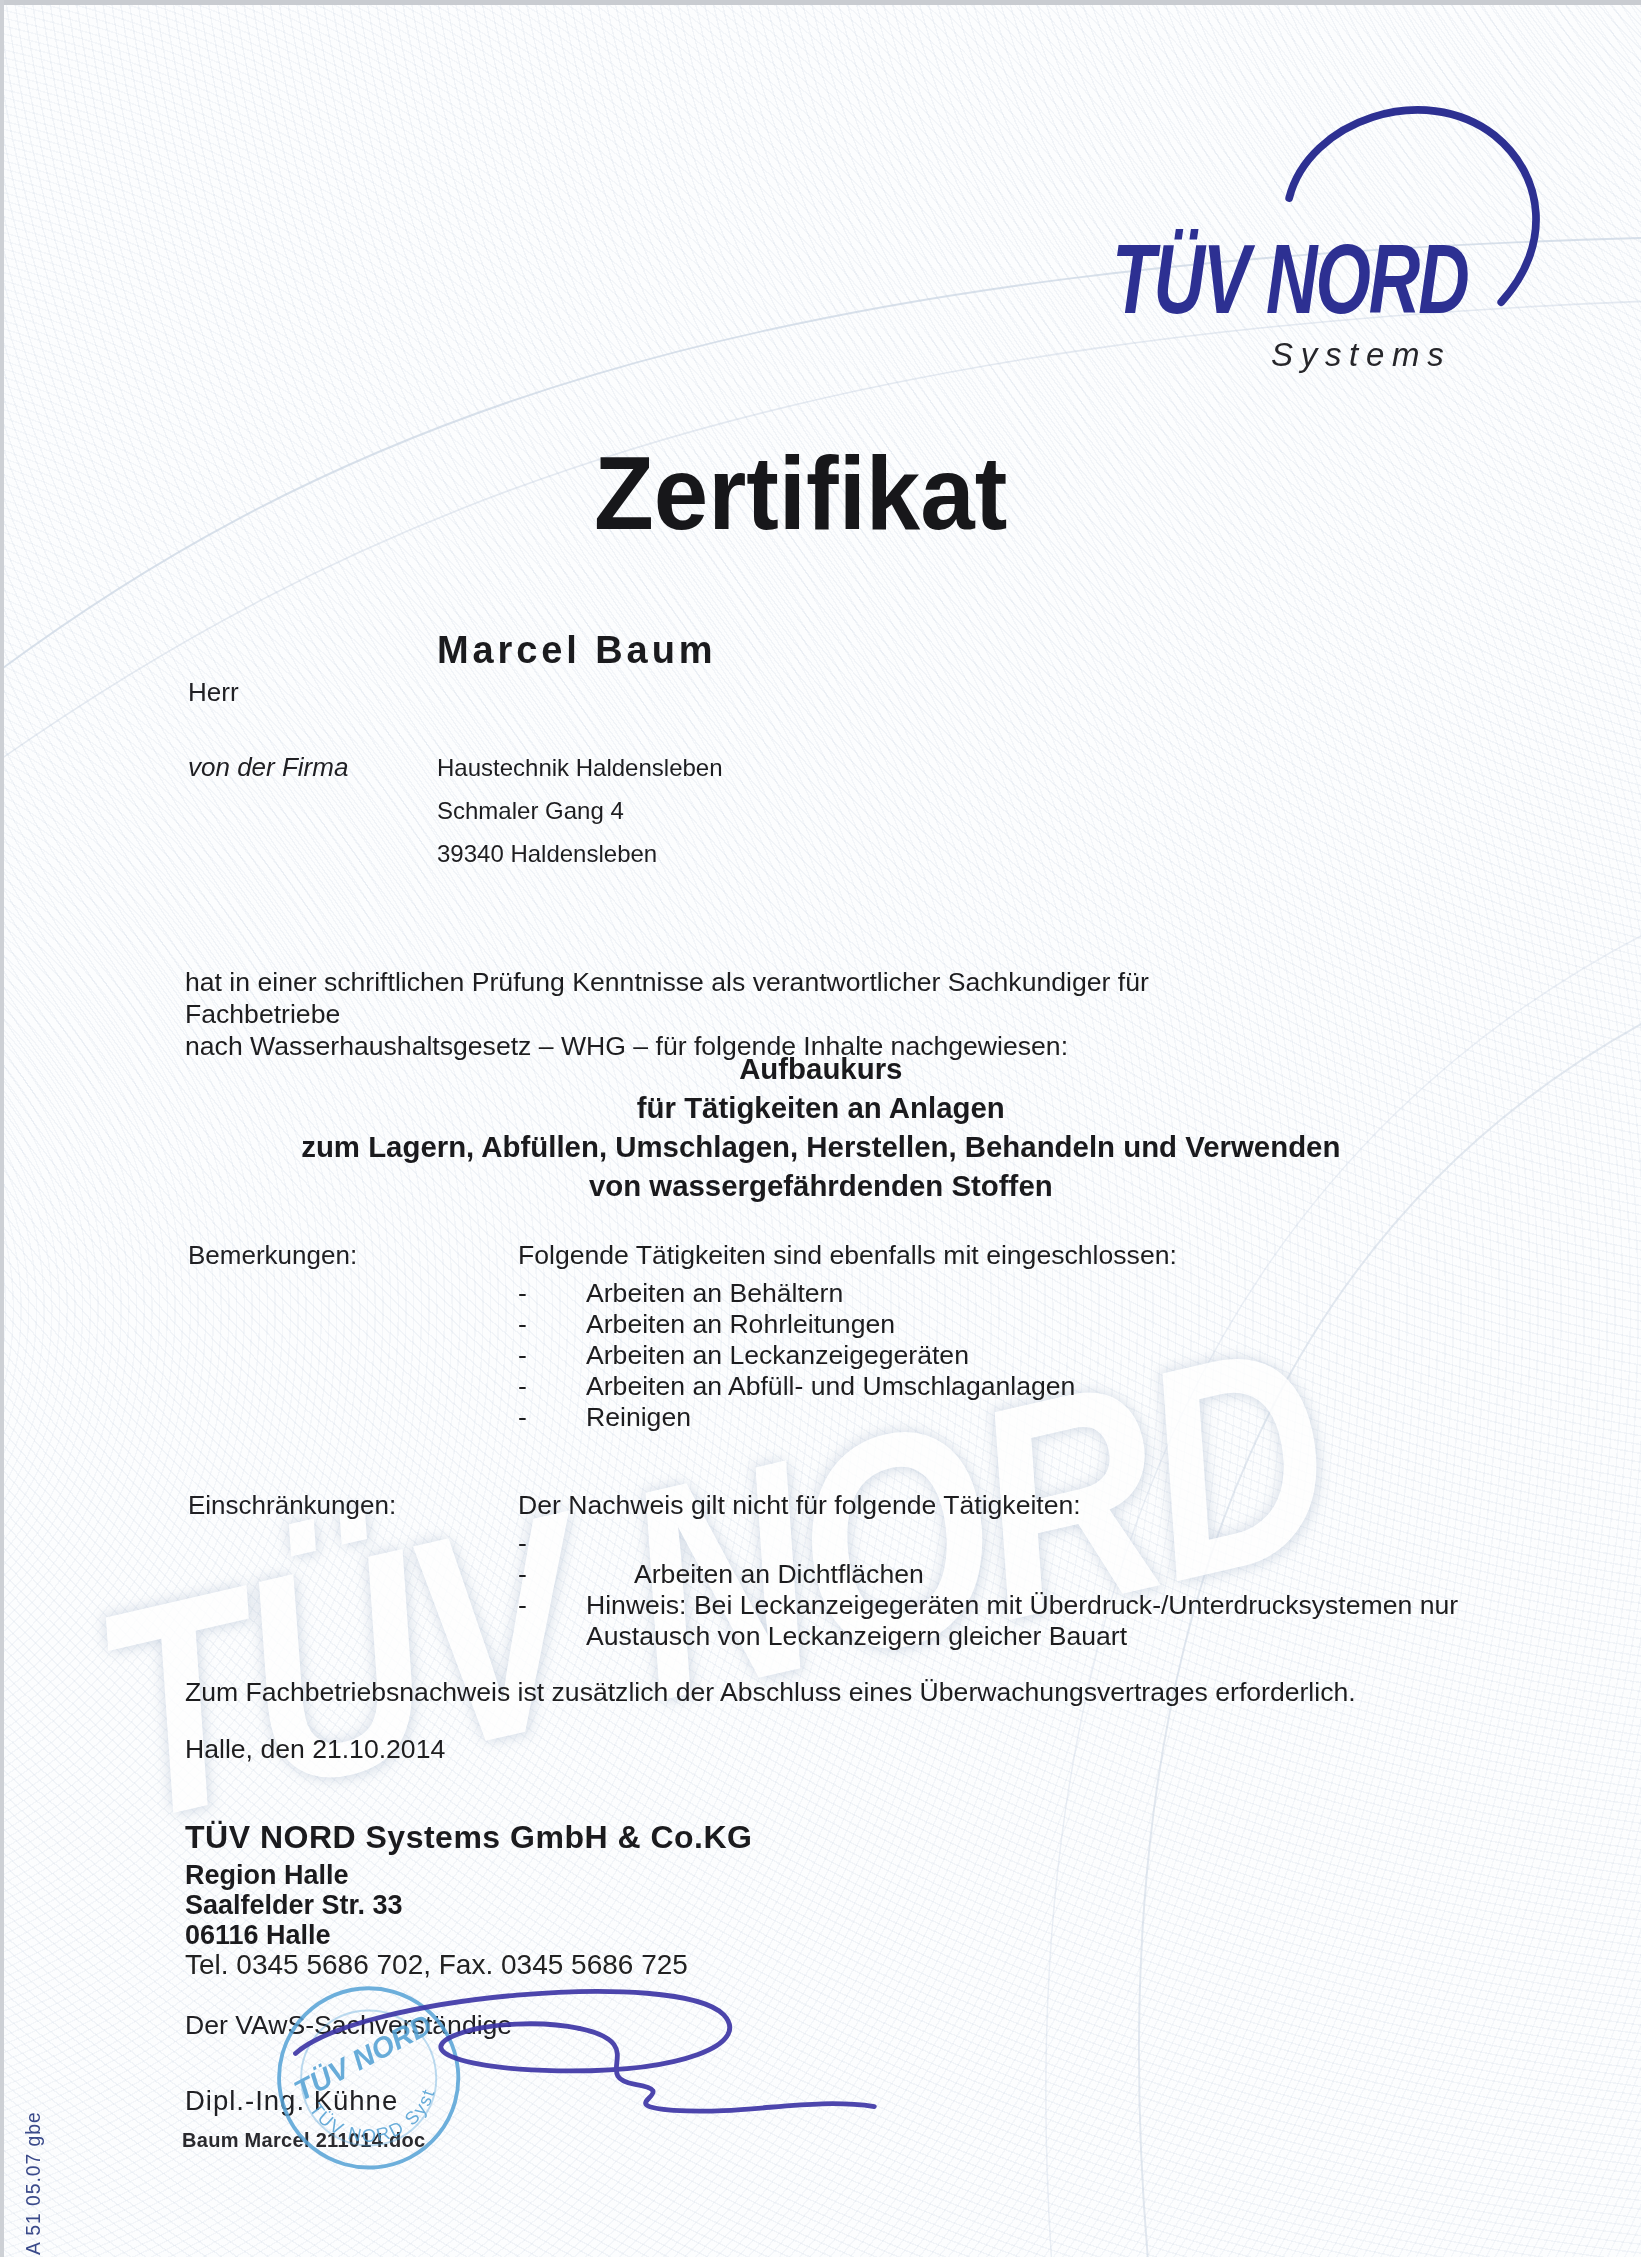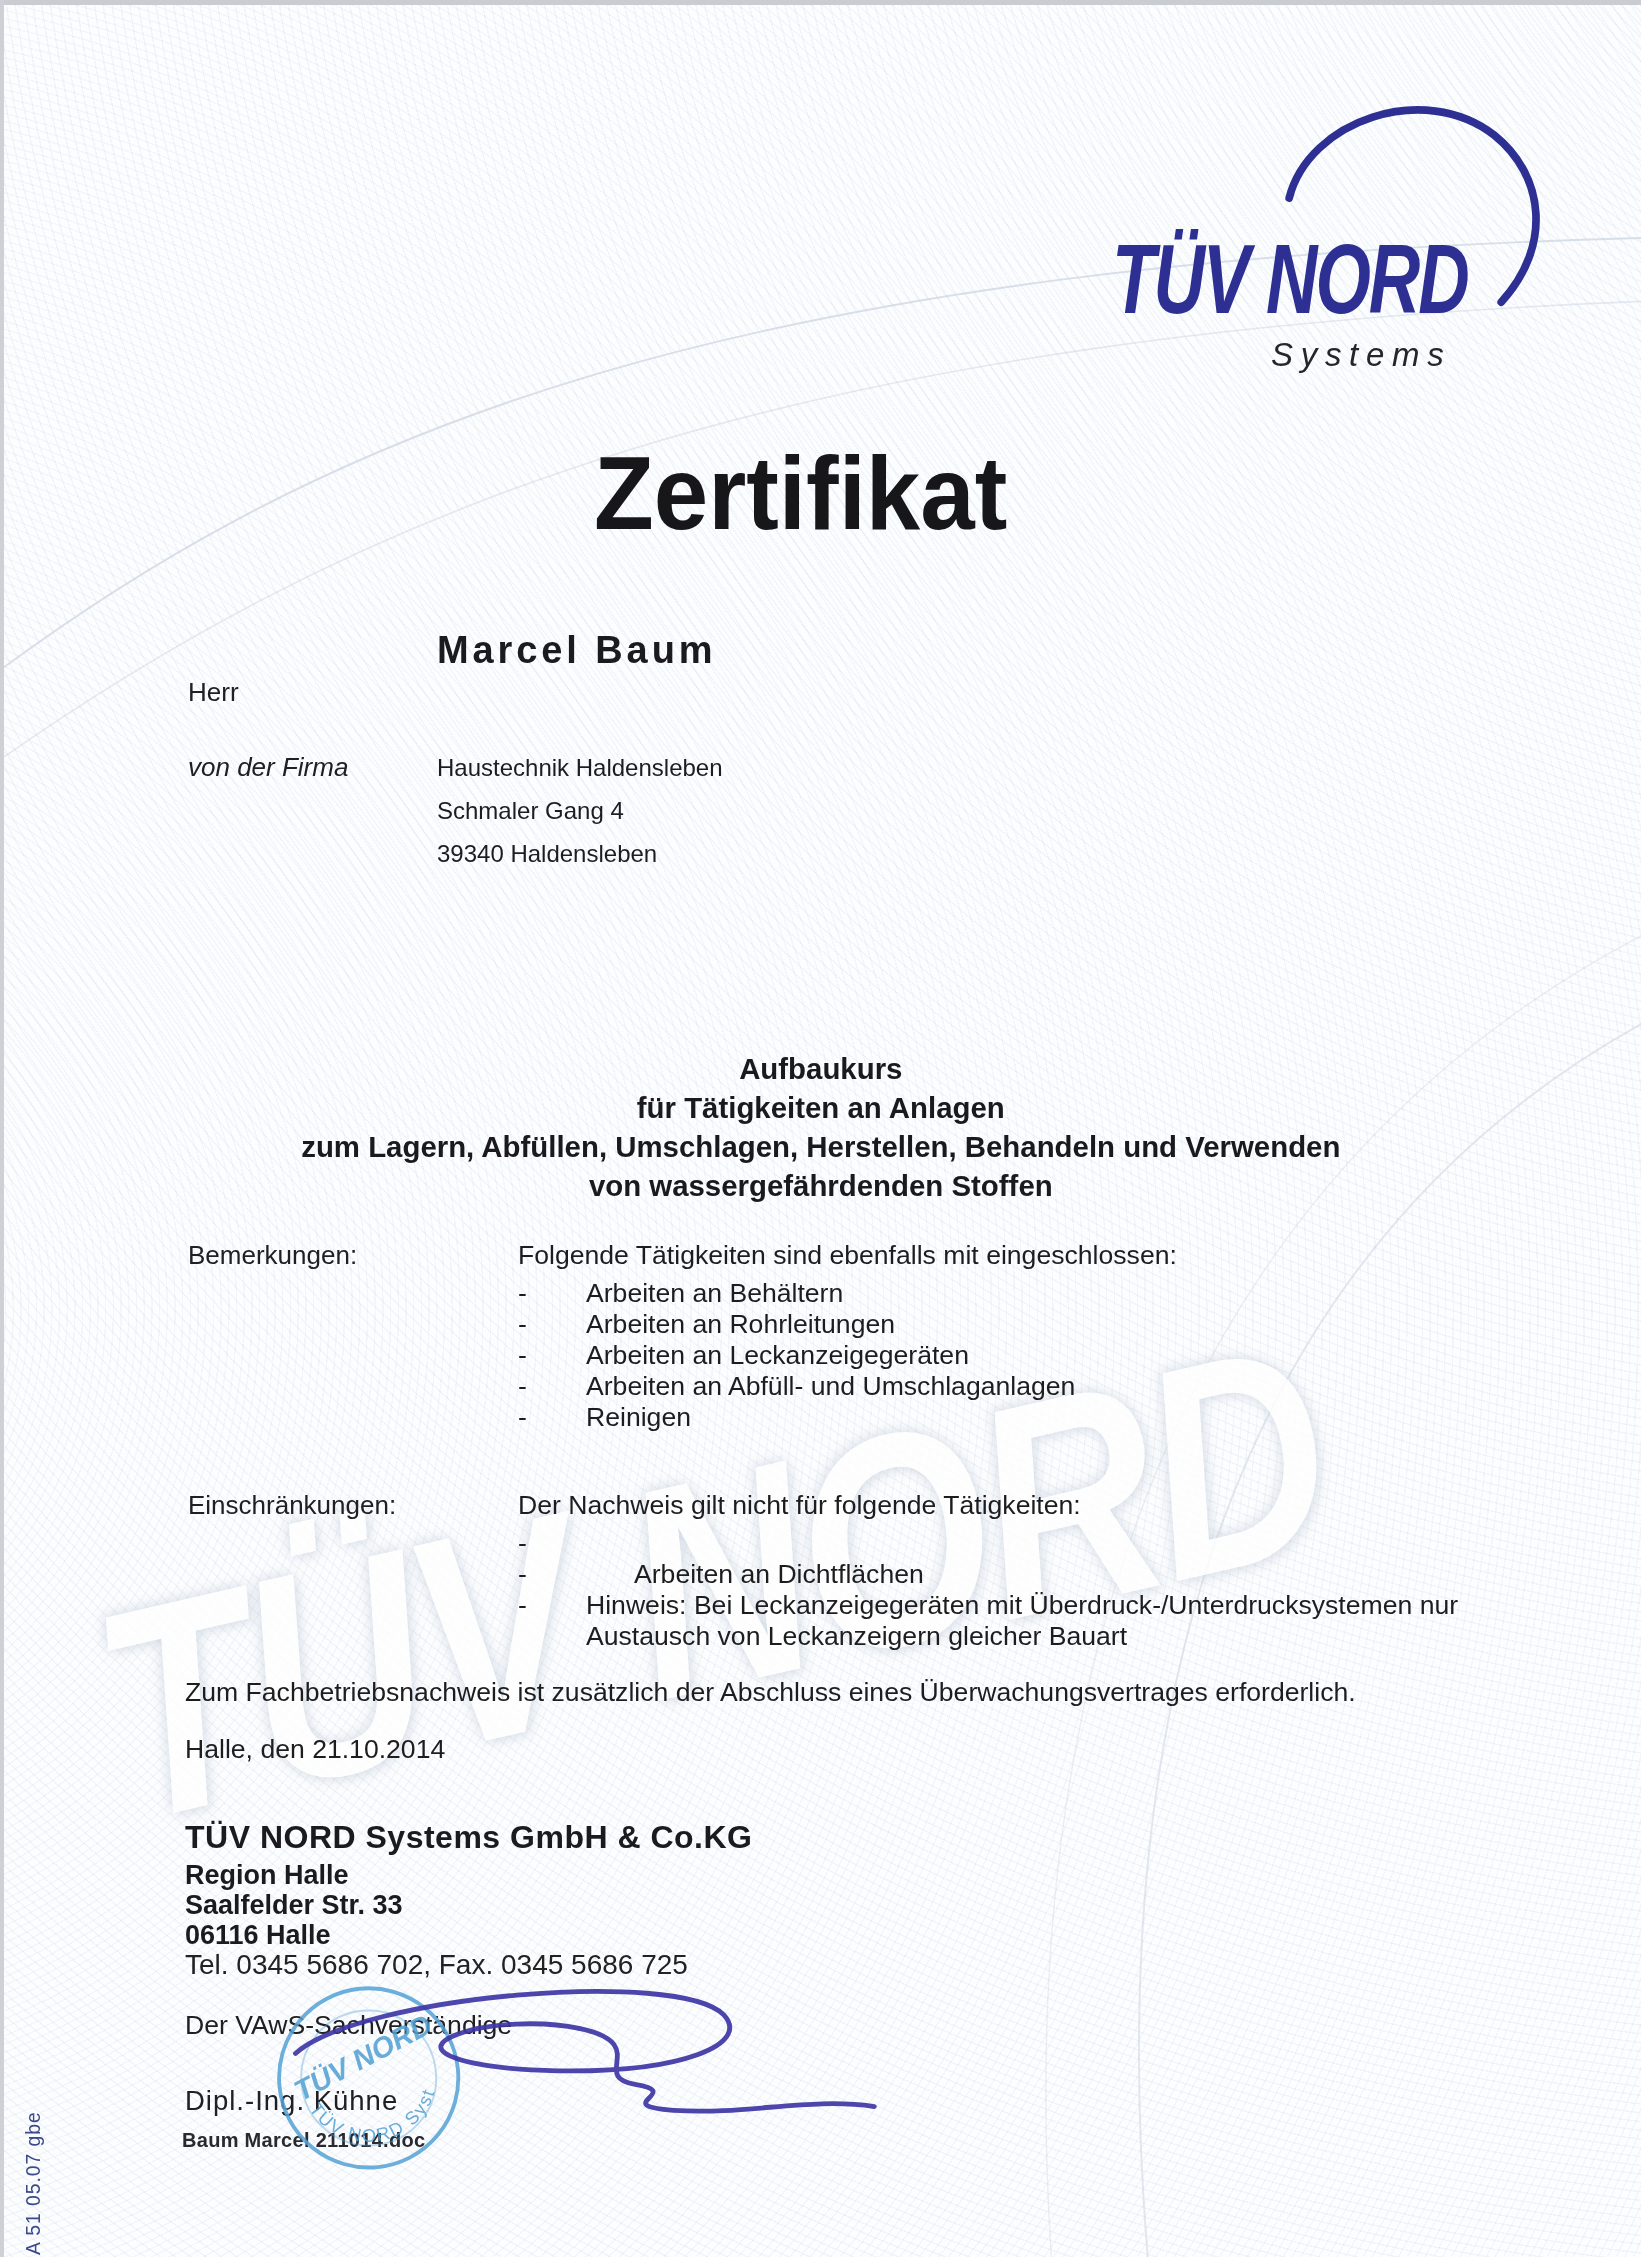--- a/index.html
+++ b/index.html
@@ -113,20 +113,24 @@
   <div class="abs label lbl-herr">Herr</div>
   <div class="abs name">Marcel Baum</div>
 
   <div class="abs label lbl-firma">von der Firma</div>
   <div class="abs firm">
     <div>Haustechnik Haldensleben</div>
     <div>Schmaler Gang 4</div>
     <div>39340 Haldensleben</div>
   </div>
 
+  <div class="abs intro">
+    <div>hat in einer schriftlichen Prüfung Kenntnisse als verantwortlicher Sachkundiger für Fachbetriebe</div>
+    <div>nach Wasserhaushaltsgesetz – WHG – für folgende Inhalte nachgewiesen:</div>
+  </div>
 
   <div class="abs course">
     <div>Aufbaukurs</div>
     <div>für Tätigkeiten an Anlagen</div>
     <div>zum Lagern, Abfüllen, Umschlagen, Herstellen, Behandeln und Verwenden</div>
     <div>von wassergefährdenden Stoffen</div>
   </div>
 
   <div class="abs label sec-label lbl-rem">Bemerkungen:</div>
   <div class="abs sec-body sec-rem">

